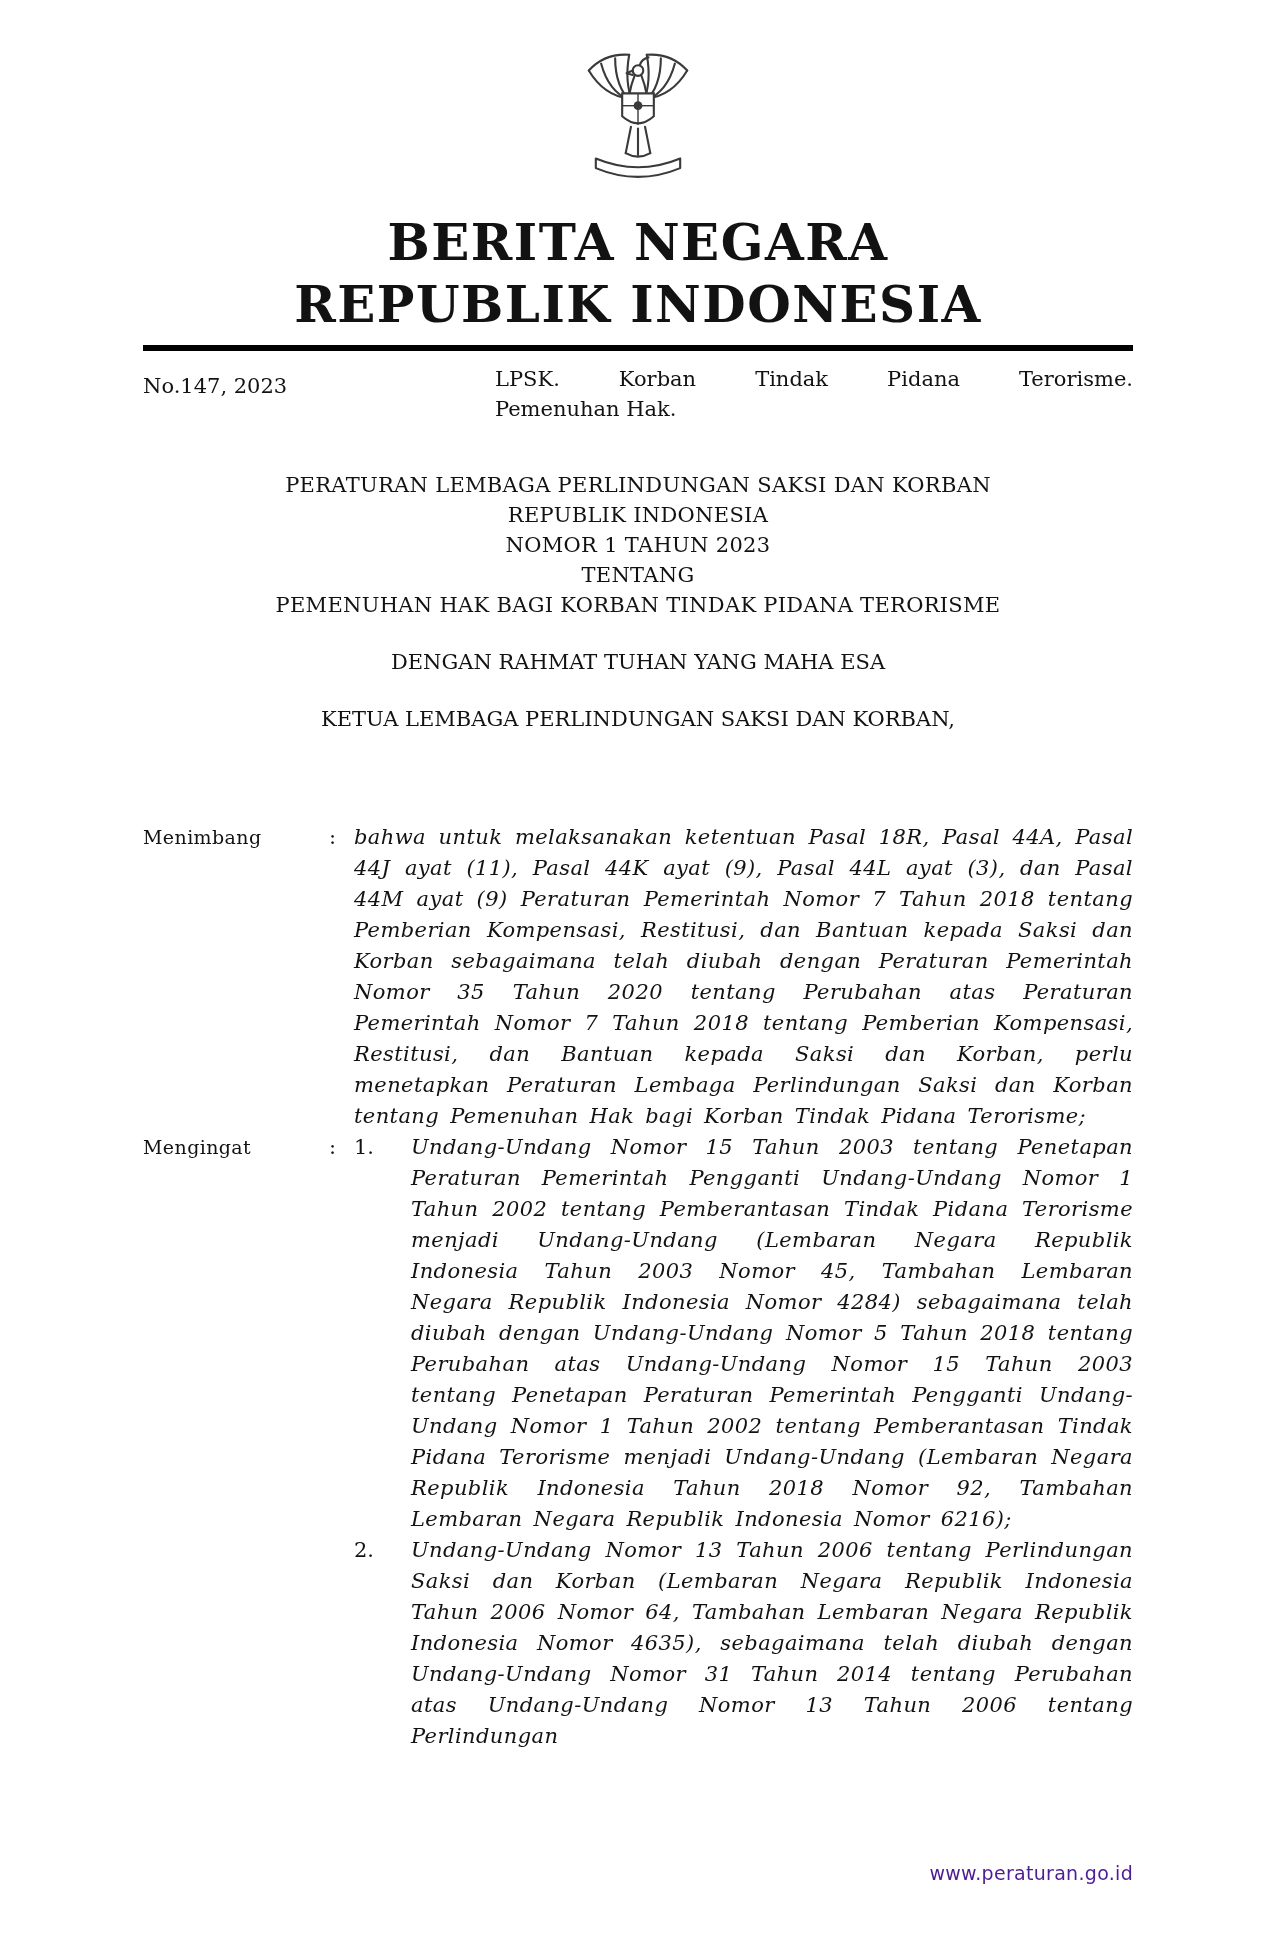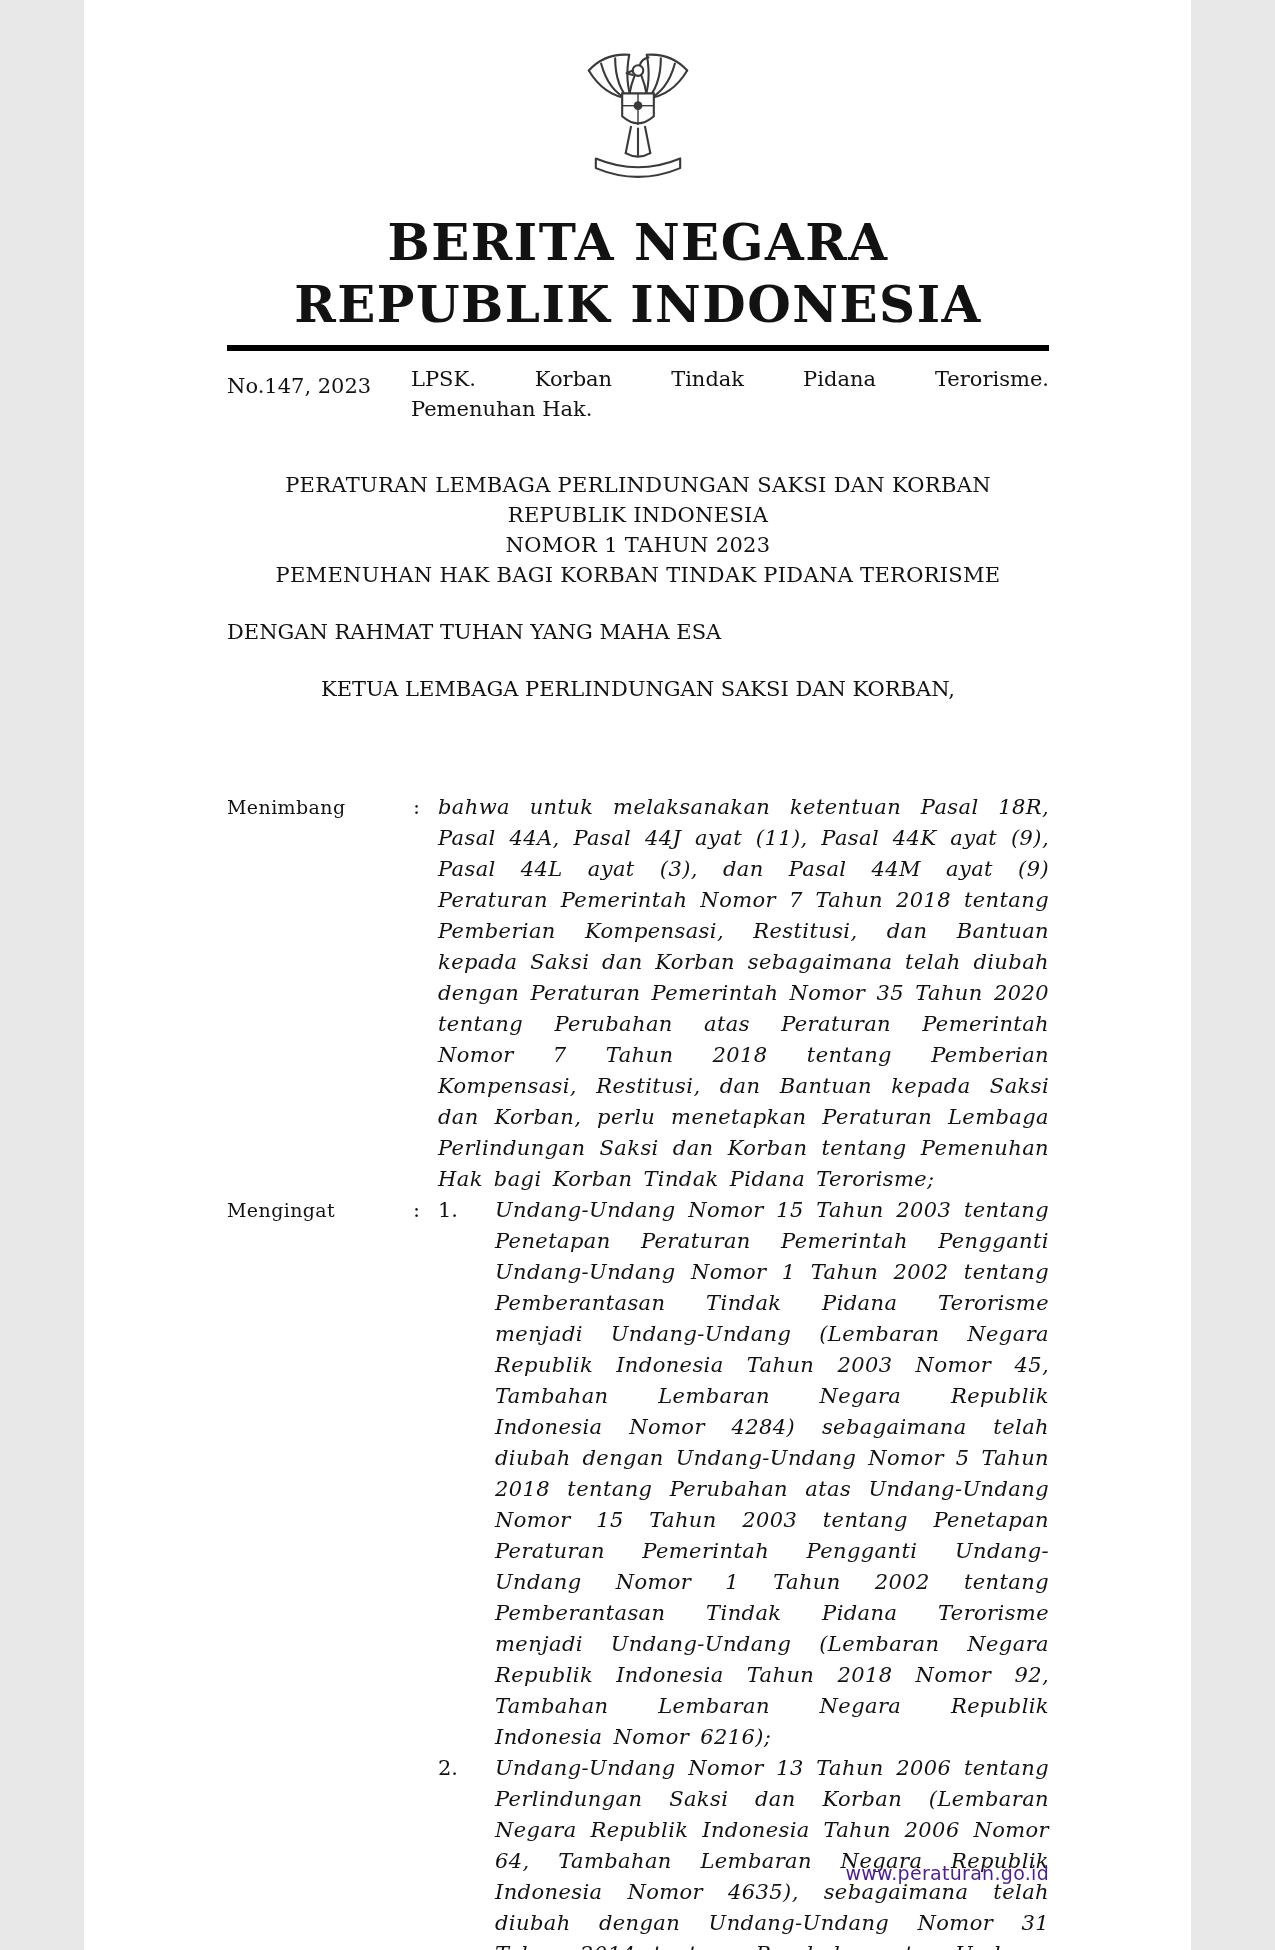--- a/index.html
+++ b/index.html
@@ -1,18 +1,18 @@
 <!DOCTYPE html>
 <html><head>
 <meta charset="utf-8">
 <style>
   html, body { margin: 0; padding: 0; background: #e8e8e8; }
   .page {
     position: relative;
-    width: 1107px;
+    width: 1275px;
     height: 1950px;
     margin: 0 auto;
     background: #ffffff;
     font-family: "DejaVu Serif", "Liberation Serif", serif;
     color: #121212;
     overflow: hidden;
     box-sizing: border-box;
     padding: 44px 142px 0 143px;
   }
   .emblem-wrap { text-align: center; height: 158px; }
@@ -40,21 +40,21 @@
   .subject-l1 { text-align: justify; text-align-last: justify; }
   .subject-l2 { text-align: left; }
 
   .title-block {
     margin-top: 46px;
     text-align: center;
     font-size: 21px;
     line-height: 30px;
     letter-spacing: 0.3px;
   }
-  .invocation { margin-top: 27px; font-size: 21px; line-height: 30px; }
+  .invocation { margin-top: 27px; text-align: center; font-size: 21px; line-height: 30px; }
   .issuer { margin-top: 27px; text-align: center; font-size: 21px; line-height: 30px; }
 
   .doc-text {
     font-size: 21px;
     line-height: 31px;
     letter-spacing: 0.4px;
     word-spacing: 4px;
     text-align: justify;
     font-style: italic;
   }
@@ -131,20 +131,21 @@
     <div class="subject">
       <div class="subject-l1">LPSK. Korban Tindak Pidana Terorisme.</div>
       <div class="subject-l2">Pemenuhan Hak.</div>
     </div>
   </div>
 
   <div class="title-block">
     <div>PERATURAN LEMBAGA PERLINDUNGAN SAKSI DAN KORBAN</div>
     <div>REPUBLIK INDONESIA</div>
     <div>NOMOR 1 TAHUN 2023</div>
+    <div>TENTANG</div>
     <div>PEMENUHAN HAK BAGI KORBAN TINDAK PIDANA TERORISME</div>
   </div>
 
   <div class="invocation">DENGAN RAHMAT TUHAN YANG MAHA ESA</div>
 
   <div class="issuer">KETUA LEMBAGA PERLINDUNGAN SAKSI DAN KORBAN,</div>
 
   <div class="clause clause-considerations">
     <div class="clause-label">Menimbang</div>
     <div class="clause-colon">:</div>

